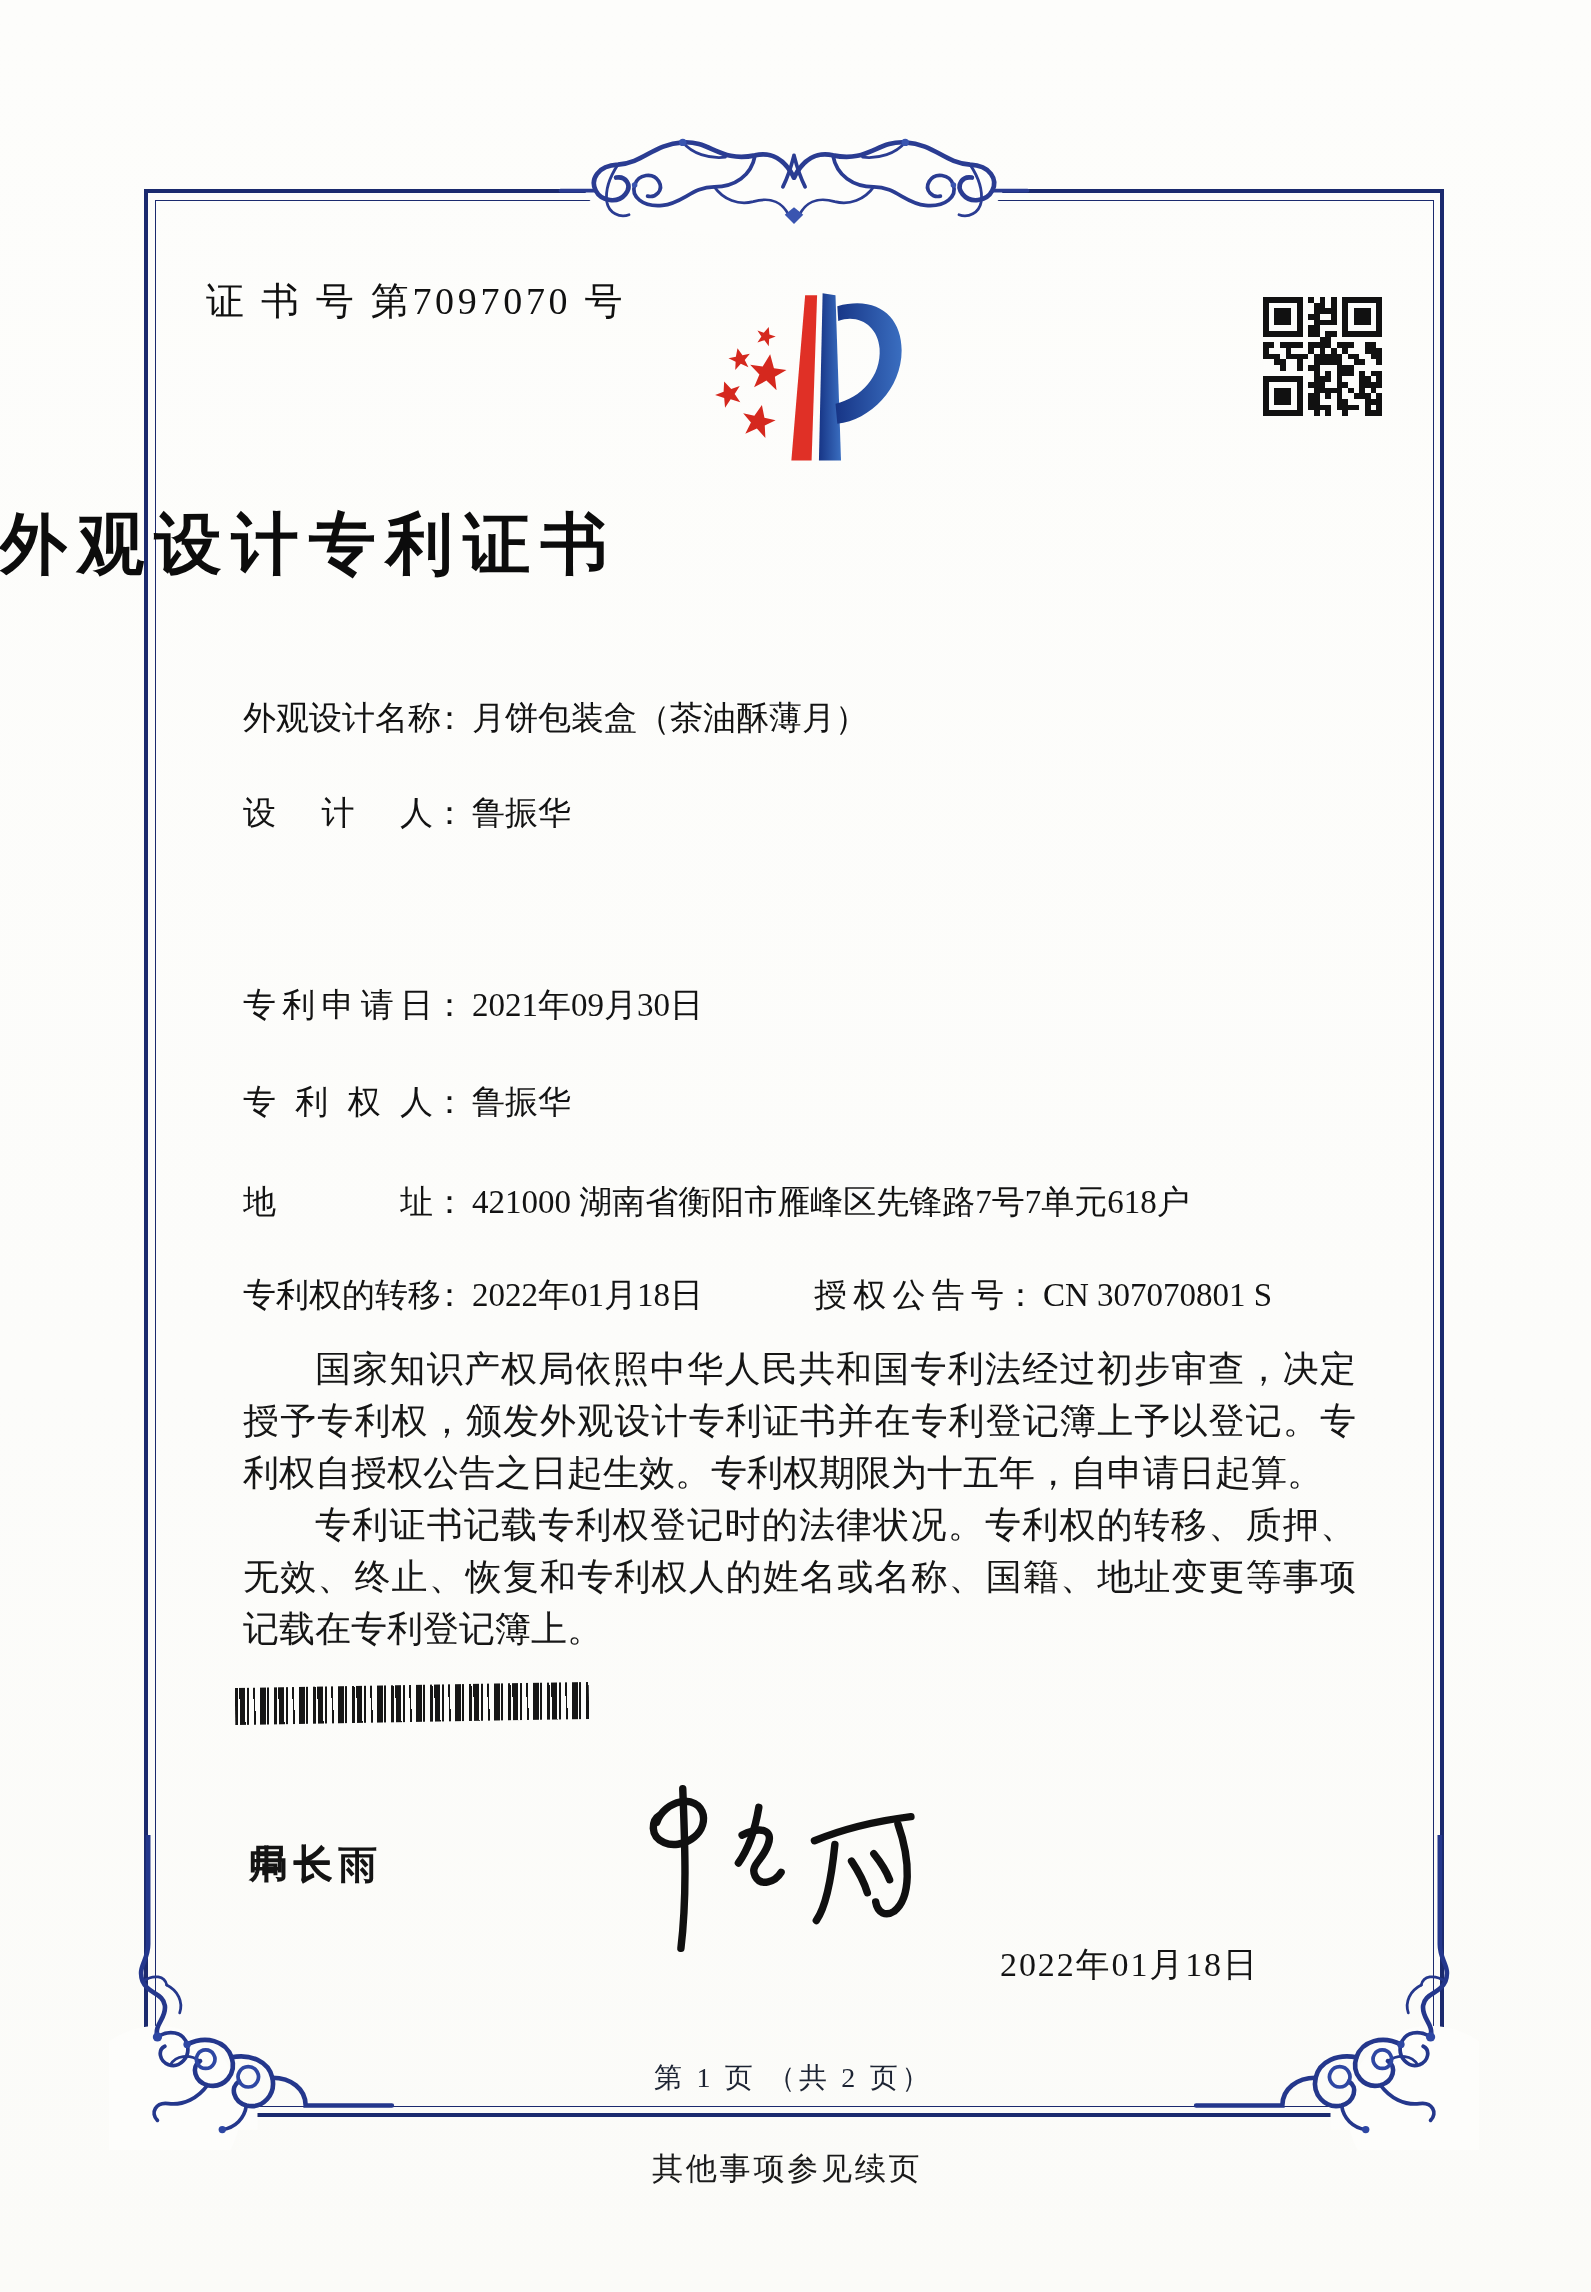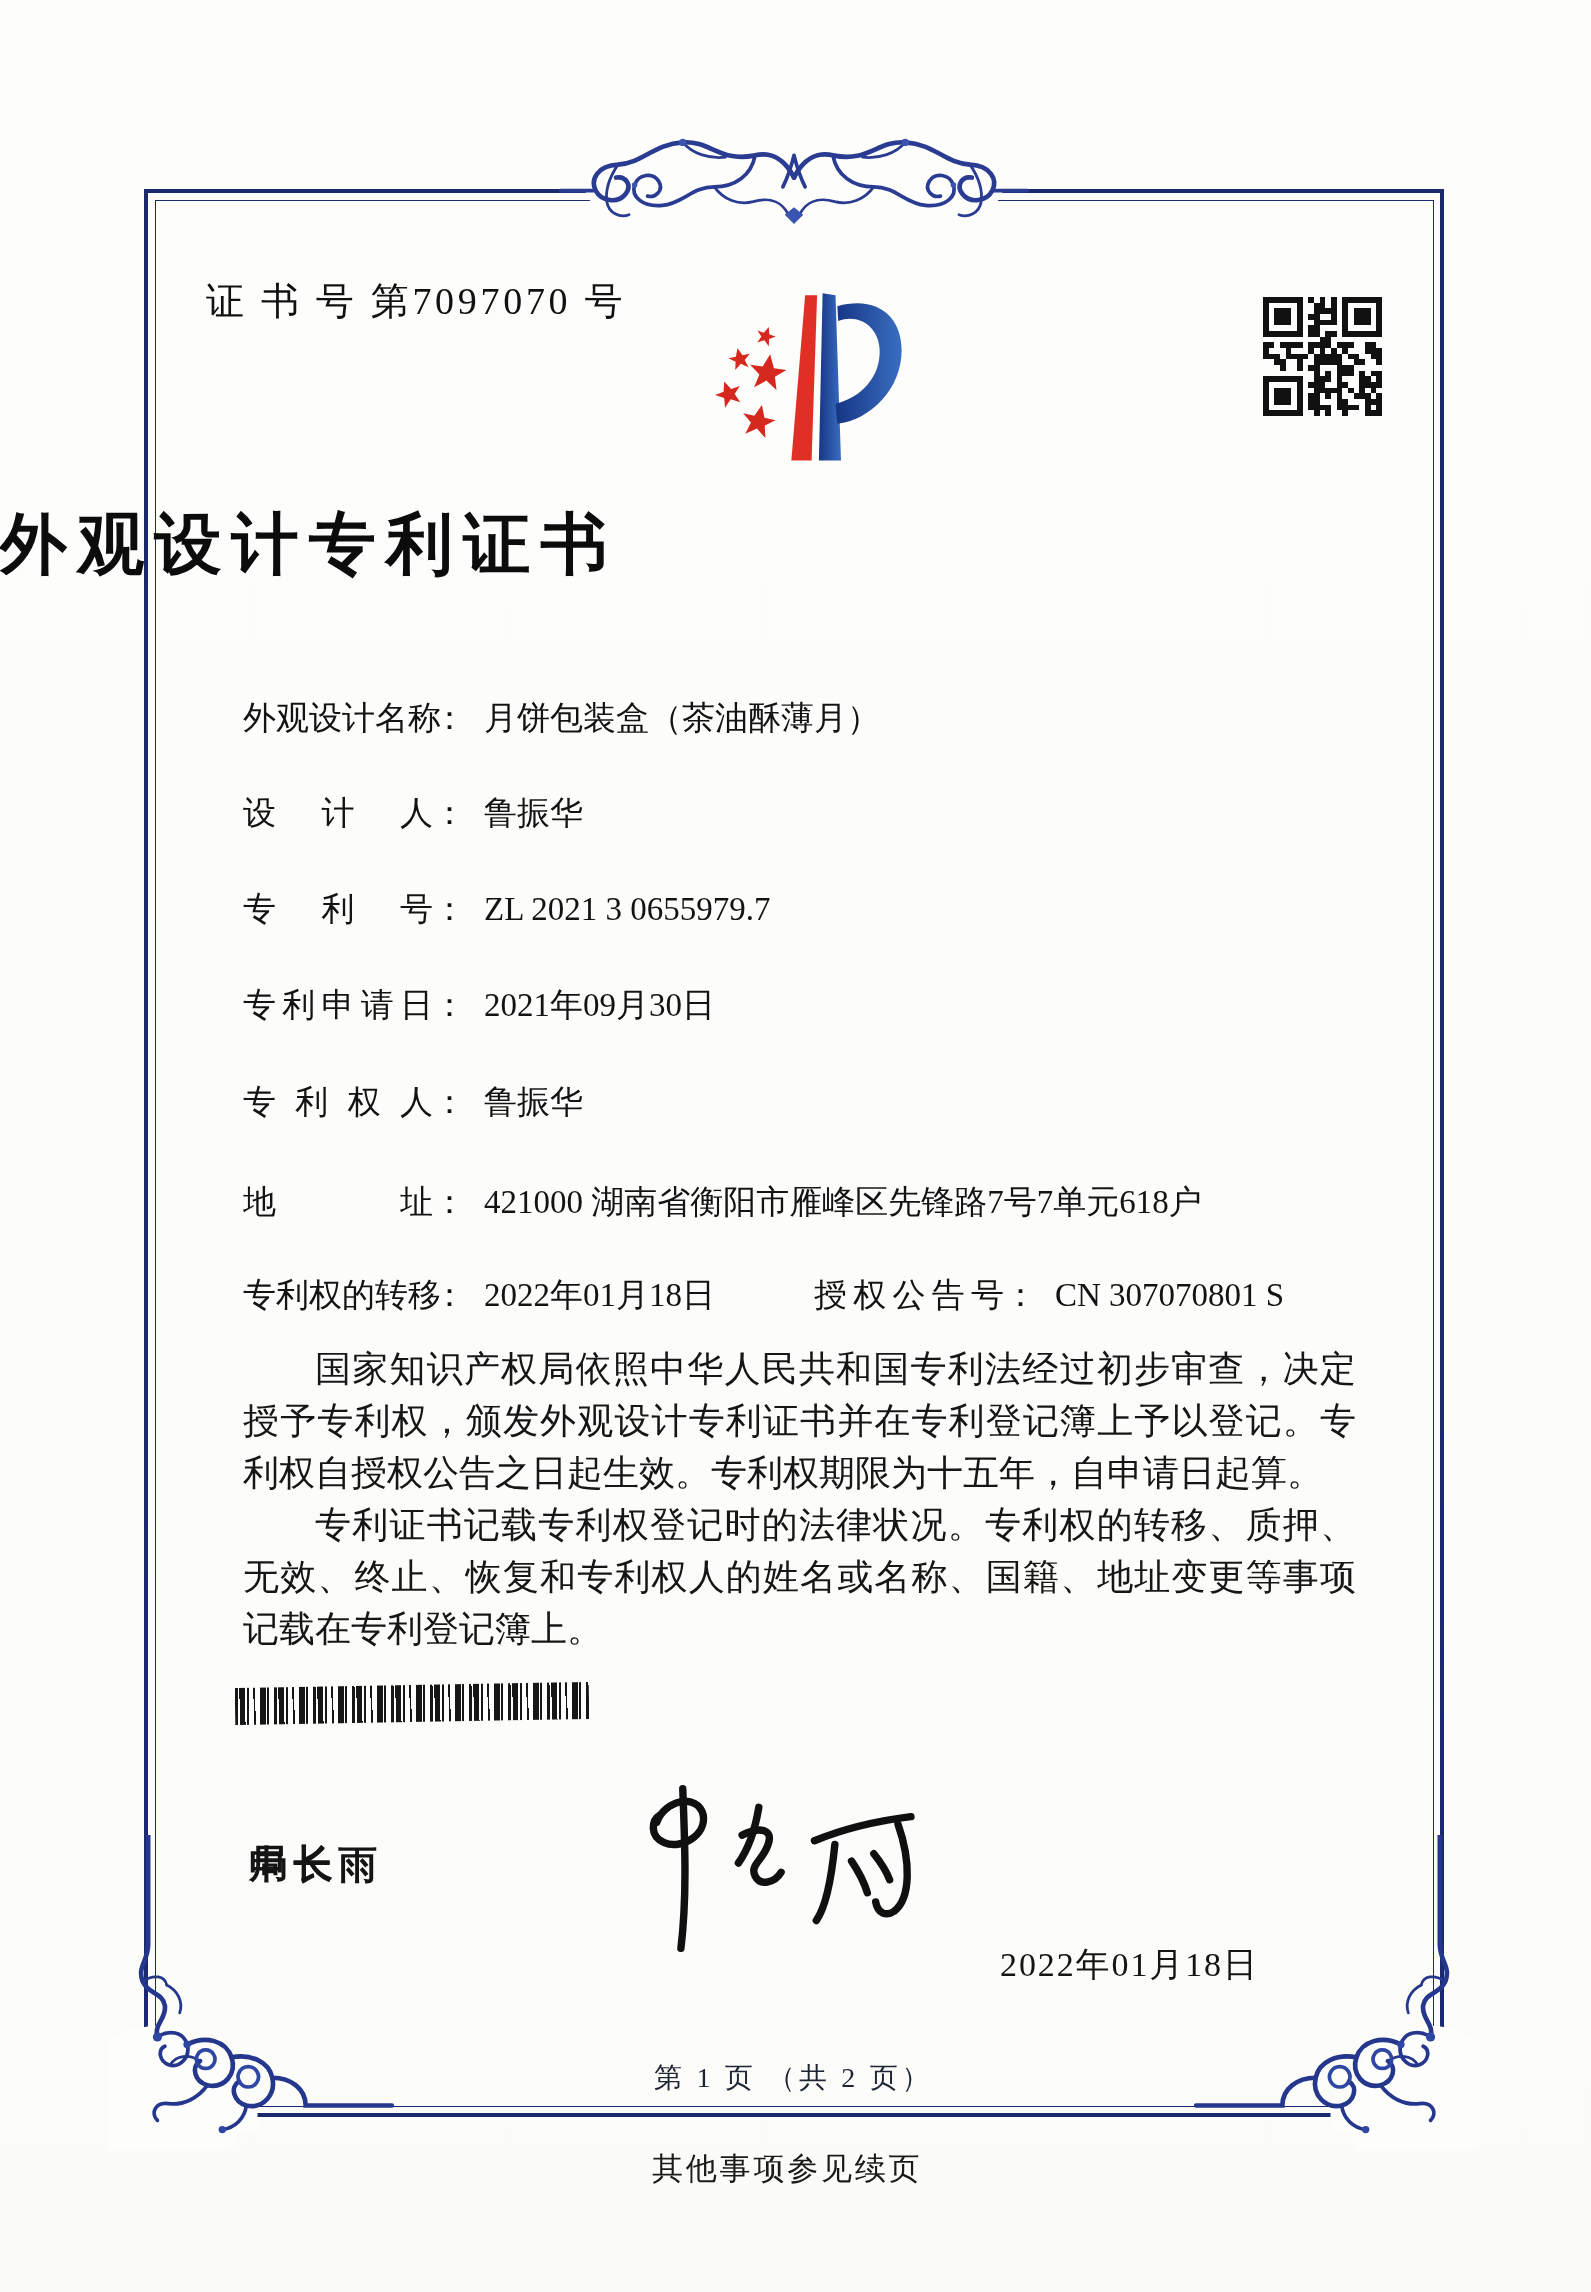--- a/index.html
+++ b/index.html
@@ -34,21 +34,21 @@
   
   .field-row{
     position:absolute;left:243px;width:1122px;font-size:33px;white-space:nowrap;
     color:#131313;
   }
   .f-label{
     display:inline-block;width:190px;text-align:justify;text-align-last:justify;
     vertical-align:bottom;
   }
   .f-colon{display:inline-block;}
-  .f-value{margin-left:18px;}
+  .f-value{margin-left:6px;}
   .grant-pair2{position:absolute;left:571px;top:0;white-space:nowrap;}
   
   .legal{
     position:absolute;left:243px;top:1343px;width:1113px;
     font-size:36px;line-height:52px;text-align:justify;color:#161616;
   }
   .legal p{margin:0;text-indent:2em;}
   
   .barcode{
     position:absolute;left:235px;top:1685px;width:354px;height:37px;
@@ -196,23 +196,20 @@
   </svg>
 
   <div class="title">外观设计专利证书</div>
 
   <div class="field-row" style="top:696px">
     <span class="f-label">外观设计名称</span><span class="f-colon">：</span><span class="f-value">月饼包装盒（茶油酥薄月）</span>
   </div>
   <div class="field-row" style="top:791px">
     <span class="f-label">设计人</span><span class="f-colon">：</span><span class="f-value">鲁振华</span>
   </div>
-  <div class="field-row" style="top:887px">
-    <span class="f-label">专利号</span><span class="f-colon">：</span><span class="f-value">ZL 2021 3 0655979.7</span>
-  </div>
   <div class="field-row" style="top:983px">
     <span class="f-label">专利申请日</span><span class="f-colon">：</span><span class="f-value">2021年09月30日</span>
   </div>
   <div class="field-row" style="top:1080px">
     <span class="f-label">专利权人</span><span class="f-colon">：</span><span class="f-value">鲁振华</span>
   </div>
   <div class="field-row" style="top:1180px">
     <span class="f-label">地址</span><span class="f-colon">：</span><span class="f-value">421000 湖南省衡阳市雁峰区先锋路7号7单元618户</span>
   </div>
 

